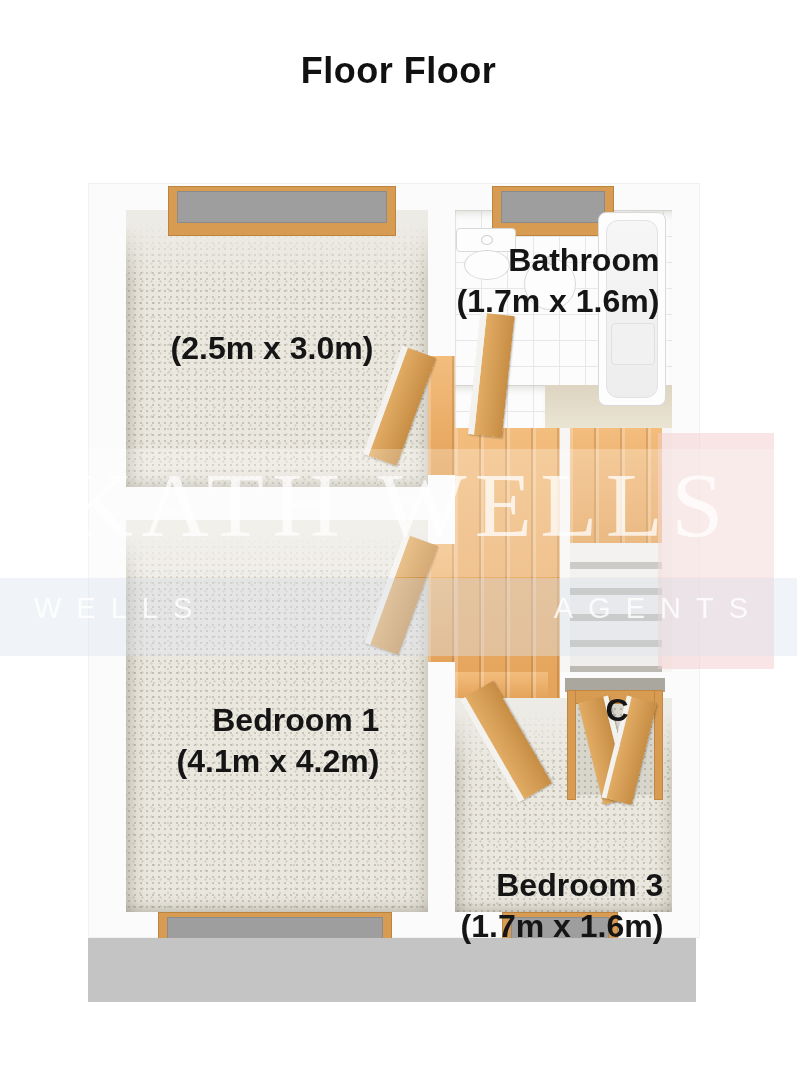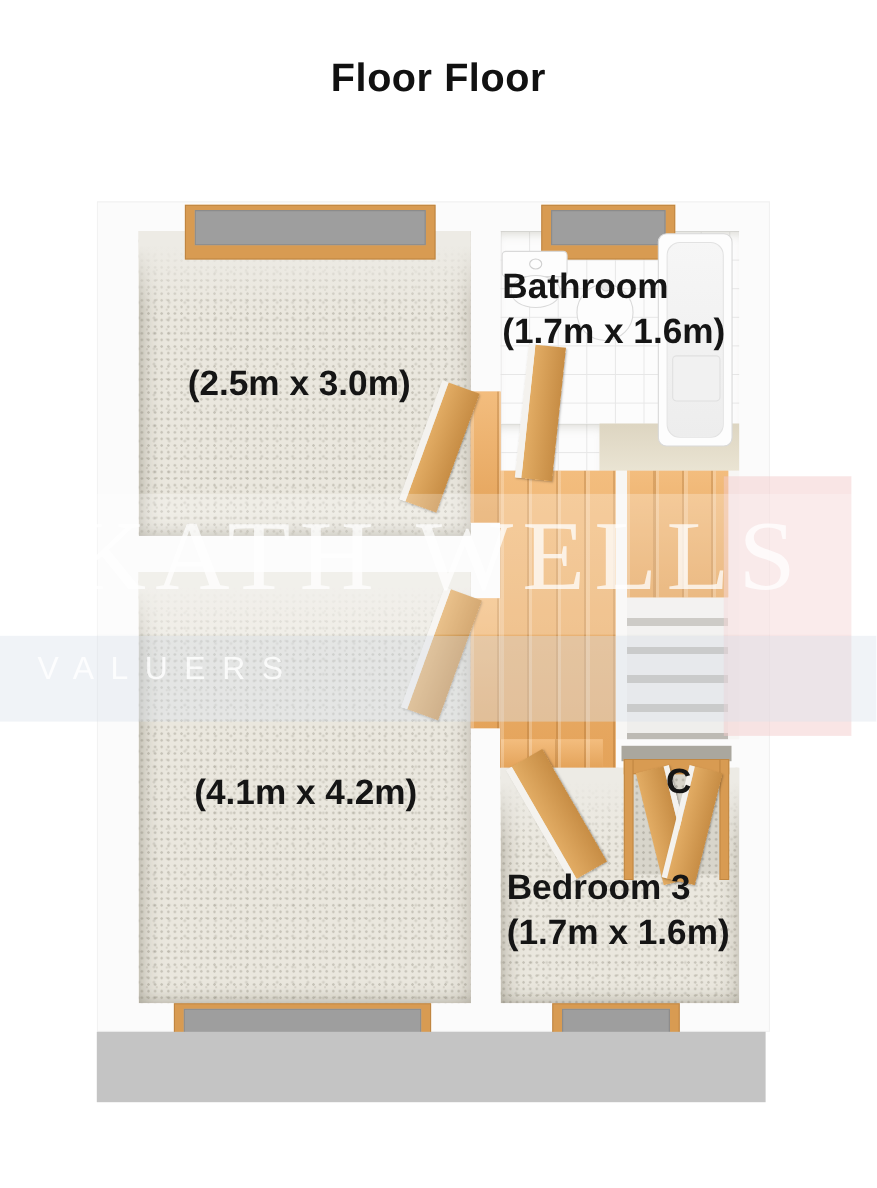--- a/index.html
+++ b/index.html
@@ -63,21 +63,21 @@
   .cup-floor{background-color:#d8d5cb;
      background-image:radial-gradient(rgba(110,105,92,.3) 1px,transparent 1.3px);
      background-size:6px 6px;}
   .bifold{position:absolute;background:linear-gradient(90deg,#e2ac64,#c78d45);
      box-shadow:1px 1px 2px rgba(0,0,0,.25);}
 
   
   .fixture{position:absolute;z-index:4;background:#fdfdfd;border:1px solid #d9d9d9;}
 
   
-  .room-label{position:absolute;z-index:8;transform:translateX(-50%);text-align:left;
+  .room-label{position:absolute;z-index:8;transform:translateX(-50%);text-align:right;
       color:var(--label,#151515);font-weight:bold;font-size:32px;line-height:41px;white-space:nowrap;}
   .c-label{position:absolute;z-index:8;transform:translateX(-50%);color:var(--label,#151515);
       font-weight:bold;font-size:32px;}
 
   
   .wm{position:absolute;z-index:9;pointer-events:none;}
   .wm-pink{left:658px;top:433px;width:116px;height:236px;background:var(--wm-pink,rgba(244,203,203,.5));}
   .wm-band1{left:0;top:449px;width:797px;height:128px;background:var(--wm-band,rgba(255,255,255,.25));}
   .wm-band2{left:0;top:578px;width:797px;height:78px;background:var(--wm-band2,rgba(219,226,236,.42));}
   .wm-name{left:0;top:442px;width:797px;text-align:center;
@@ -158,29 +158,31 @@
   <div class="gray-face"></div>
 
   <div class="room-label" style="left:272px;top:328px;">
     <div>(2.5m x 3.0m)</div>
   </div>
   <div class="room-label" style="left:558px;top:240px;">
     <div>Bathroom</div>
     <div>(1.7m x 1.6m)</div>
   </div>
   <div class="room-label" style="left:278px;top:700px;">
+    <div>Bedroom 1</div>
     <div>(4.1m x 4.2m)</div>
   </div>
-  <div class="room-label" style="left:562px;top:786px;">
+  <div class="room-label" style="left:562px;top:865px;">
     <div>Bedroom 3</div>
     <div>(1.7m x 1.6m)</div>
   </div>
   <div class="c-label" style="left:617px;top:692px;">C</div>
 
   <div class="wm wm-pink"></div>
   <div class="wm wm-band1"></div>
   <div class="wm wm-band2"></div>
   <div class="wm wm-name">KATH WELLS</div>
   <div class="wm wm-tagline">
-    <span>VALUERS</span>
+    <span>WELLS</span>
+    <span>AGENTS</span>
   </div>
 
 </div>
 
 </body></html>

